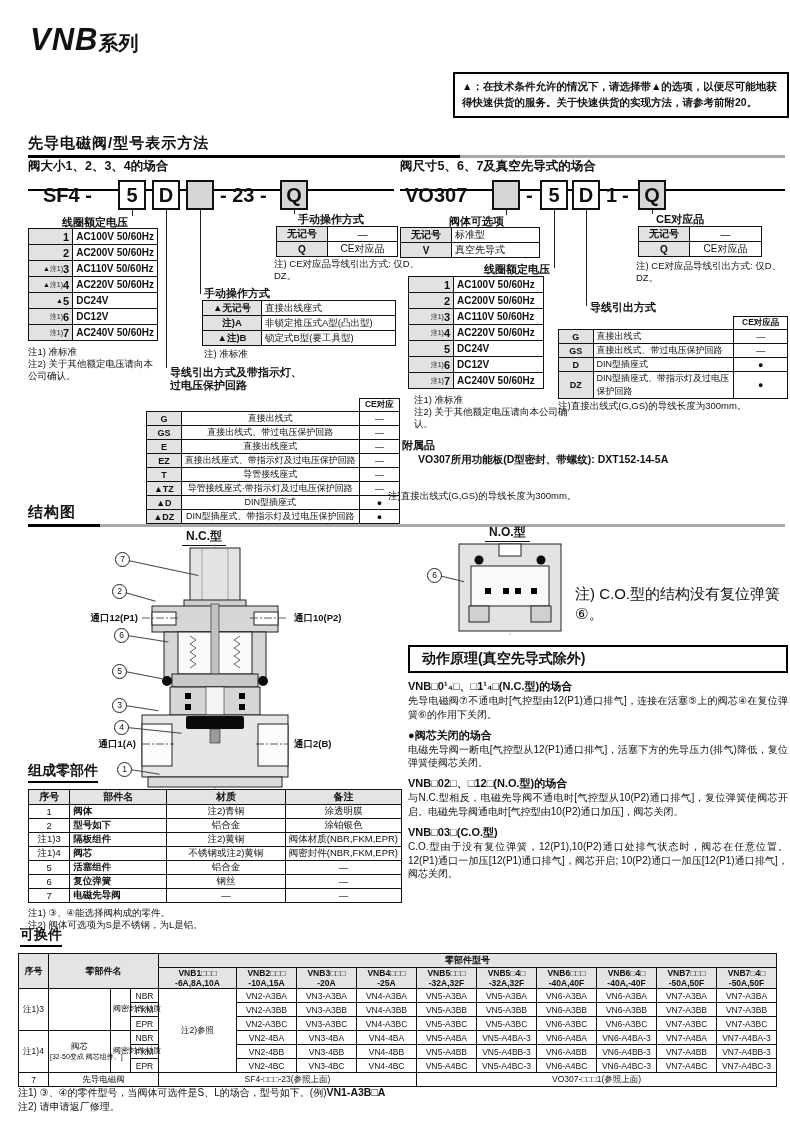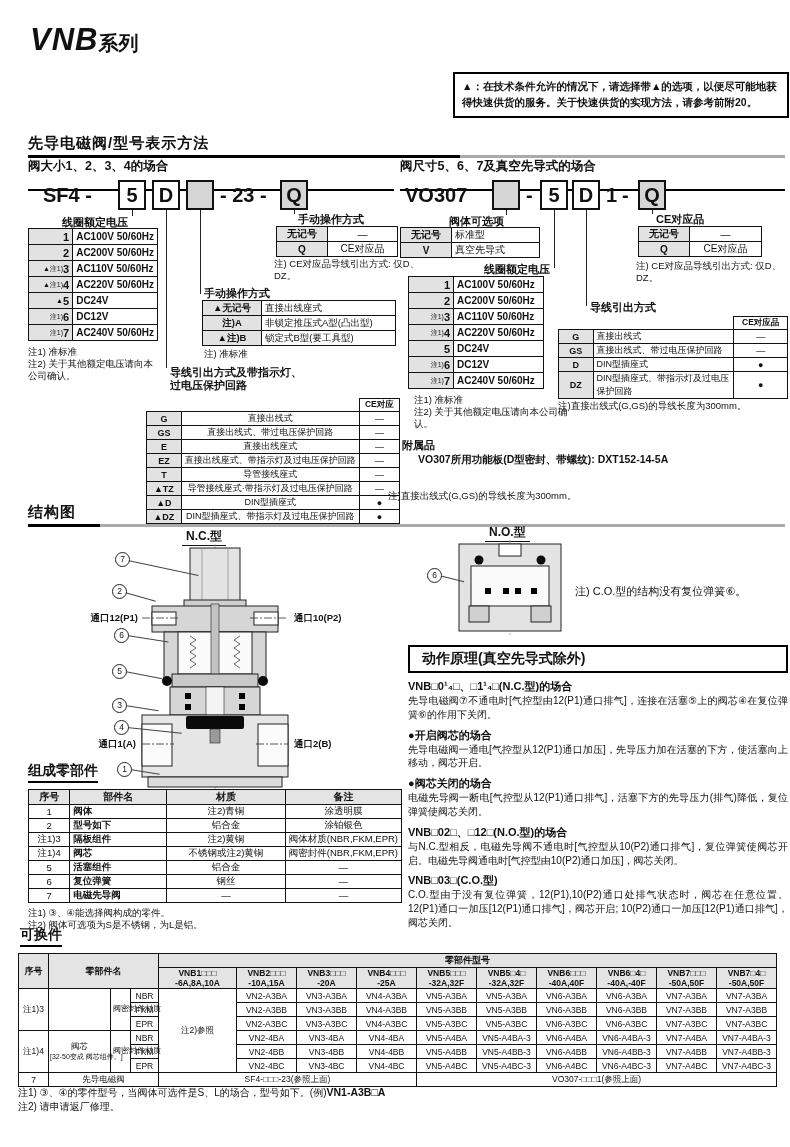--- a/index.html
+++ b/index.html
@@ -472,36 +472,32 @@
     <rect x="16" y="26" width="78" height="40" fill="#fafafa" stroke="#222"></rect>
     <rect x="30" y="48" width="6" height="6" fill="#000"></rect>
       <rect x="48" y="48" width="6" height="6" fill="#000"></rect>
     <rect x="60" y="48" width="6" height="6" fill="#000"></rect>
       <rect x="76" y="48" width="6" height="6" fill="#000"></rect>
     <rect x="14" y="66" width="20" height="16" fill="#d0d0d0" stroke="#222"></rect>
     <rect x="76" y="66" width="20" height="16" fill="#d0d0d0" stroke="#222"></rect>
   </svg>
   <span class="callout" style="left:2px;top:44px">6</span>
   <div class="leader" style="left:14px;top:51px;width:26px;transform:rotate(14deg)"></div>
-  <div class="note" style="left:150px;top:60px;width:215px;font-size:11px">注) C.O.型的结构没有复位弹簧⑥。</div>
+  <div class="note" style="left:150px;top:60px;width:215px;font-size:15px">注) C.O.型的结构没有复位弹簧⑥。</div>
 </div>
 
 <div class="abs" style="left:408px;top:645px;width:380px">
   <div class="pbox" style="width:352px">动作原理(真空先导式除外)</div>
   <div>
 
       <div>
         <div class="phead">VNB□0¹₄□、□1¹₄□(N.C.型)的场合</div>
         <div class="ptext">先导电磁阀⑦不通电时[气控型由12(P1)通口排气]，连接在活塞⑤上的阀芯④在复位弹簧⑥的作用下关闭。</div>
       </div>
 
-      <div>
-        <div class="phead">●开启阀芯的场合</div>
-        <div class="ptext">先导电磁阀一通电[气控型从12(P1)通口加压]，先导压力加在活塞的下方，使活塞向上移动，阀芯开启。</div>
-      </div>
 
       <div>
         <div class="phead">●阀芯关闭的场合</div>
         <div class="ptext">电磁先导阀一断电[气控型从12(P1)通口排气]，活塞下方的先导压力(排气)降低，复位弹簧使阀芯关闭。</div>
       </div>
 
       <div>
         <div class="phead">VNB□02□、□12□(N.O.型)的场合</div>
         <div class="ptext">与N.C.型相反，电磁先导阀不通电时[气控型从10(P2)通口排气]，复位弹簧使阀芯开启。电磁先导阀通电时[气控型由10(P2)通口加压]，阀芯关闭。</div>
       </div>

